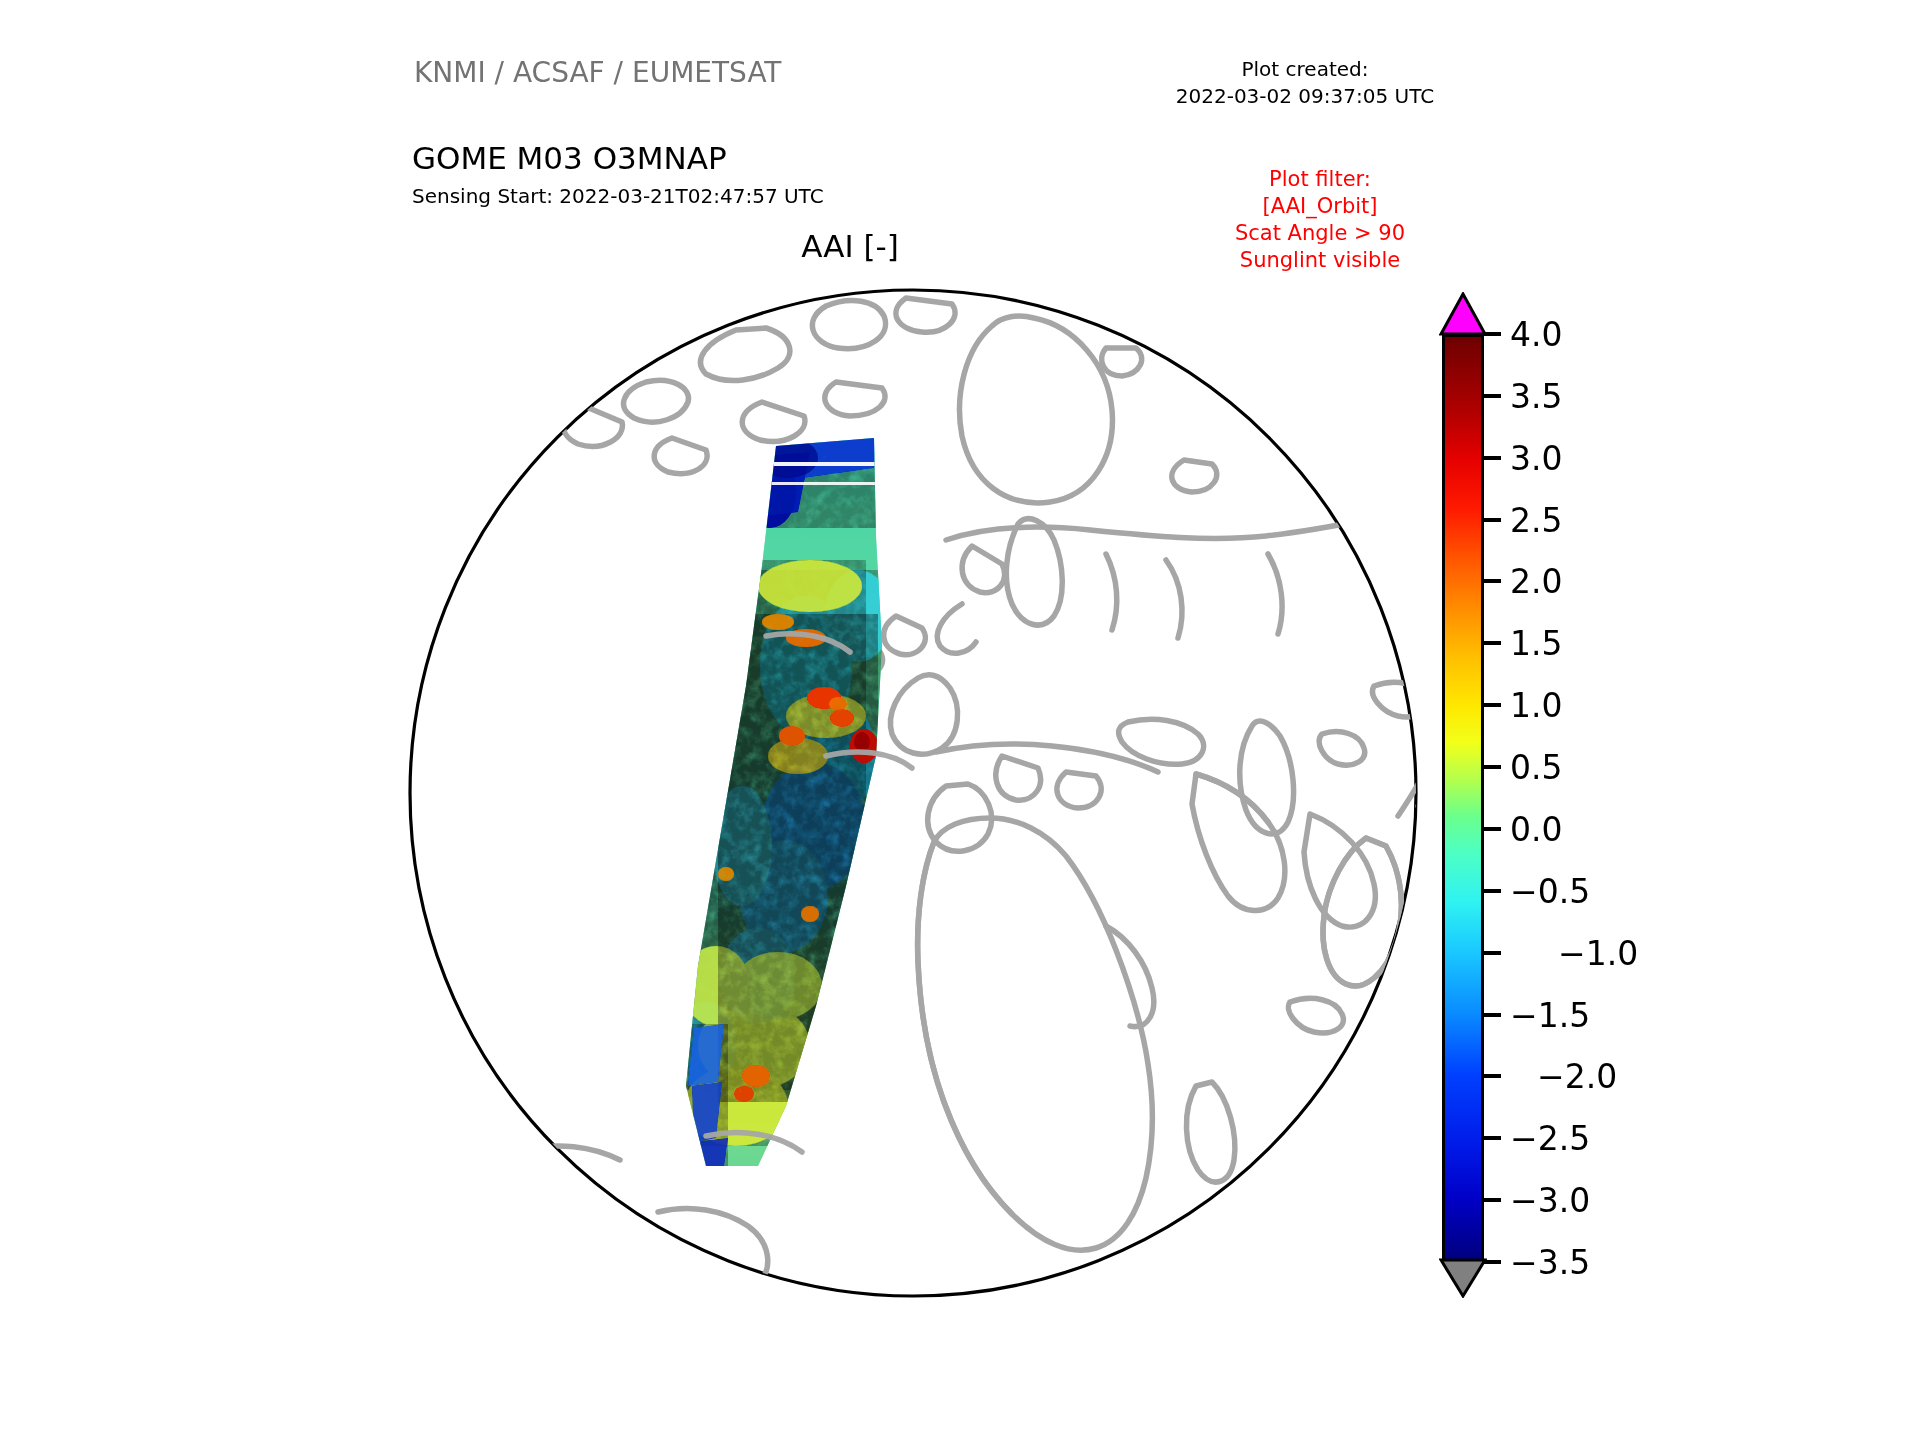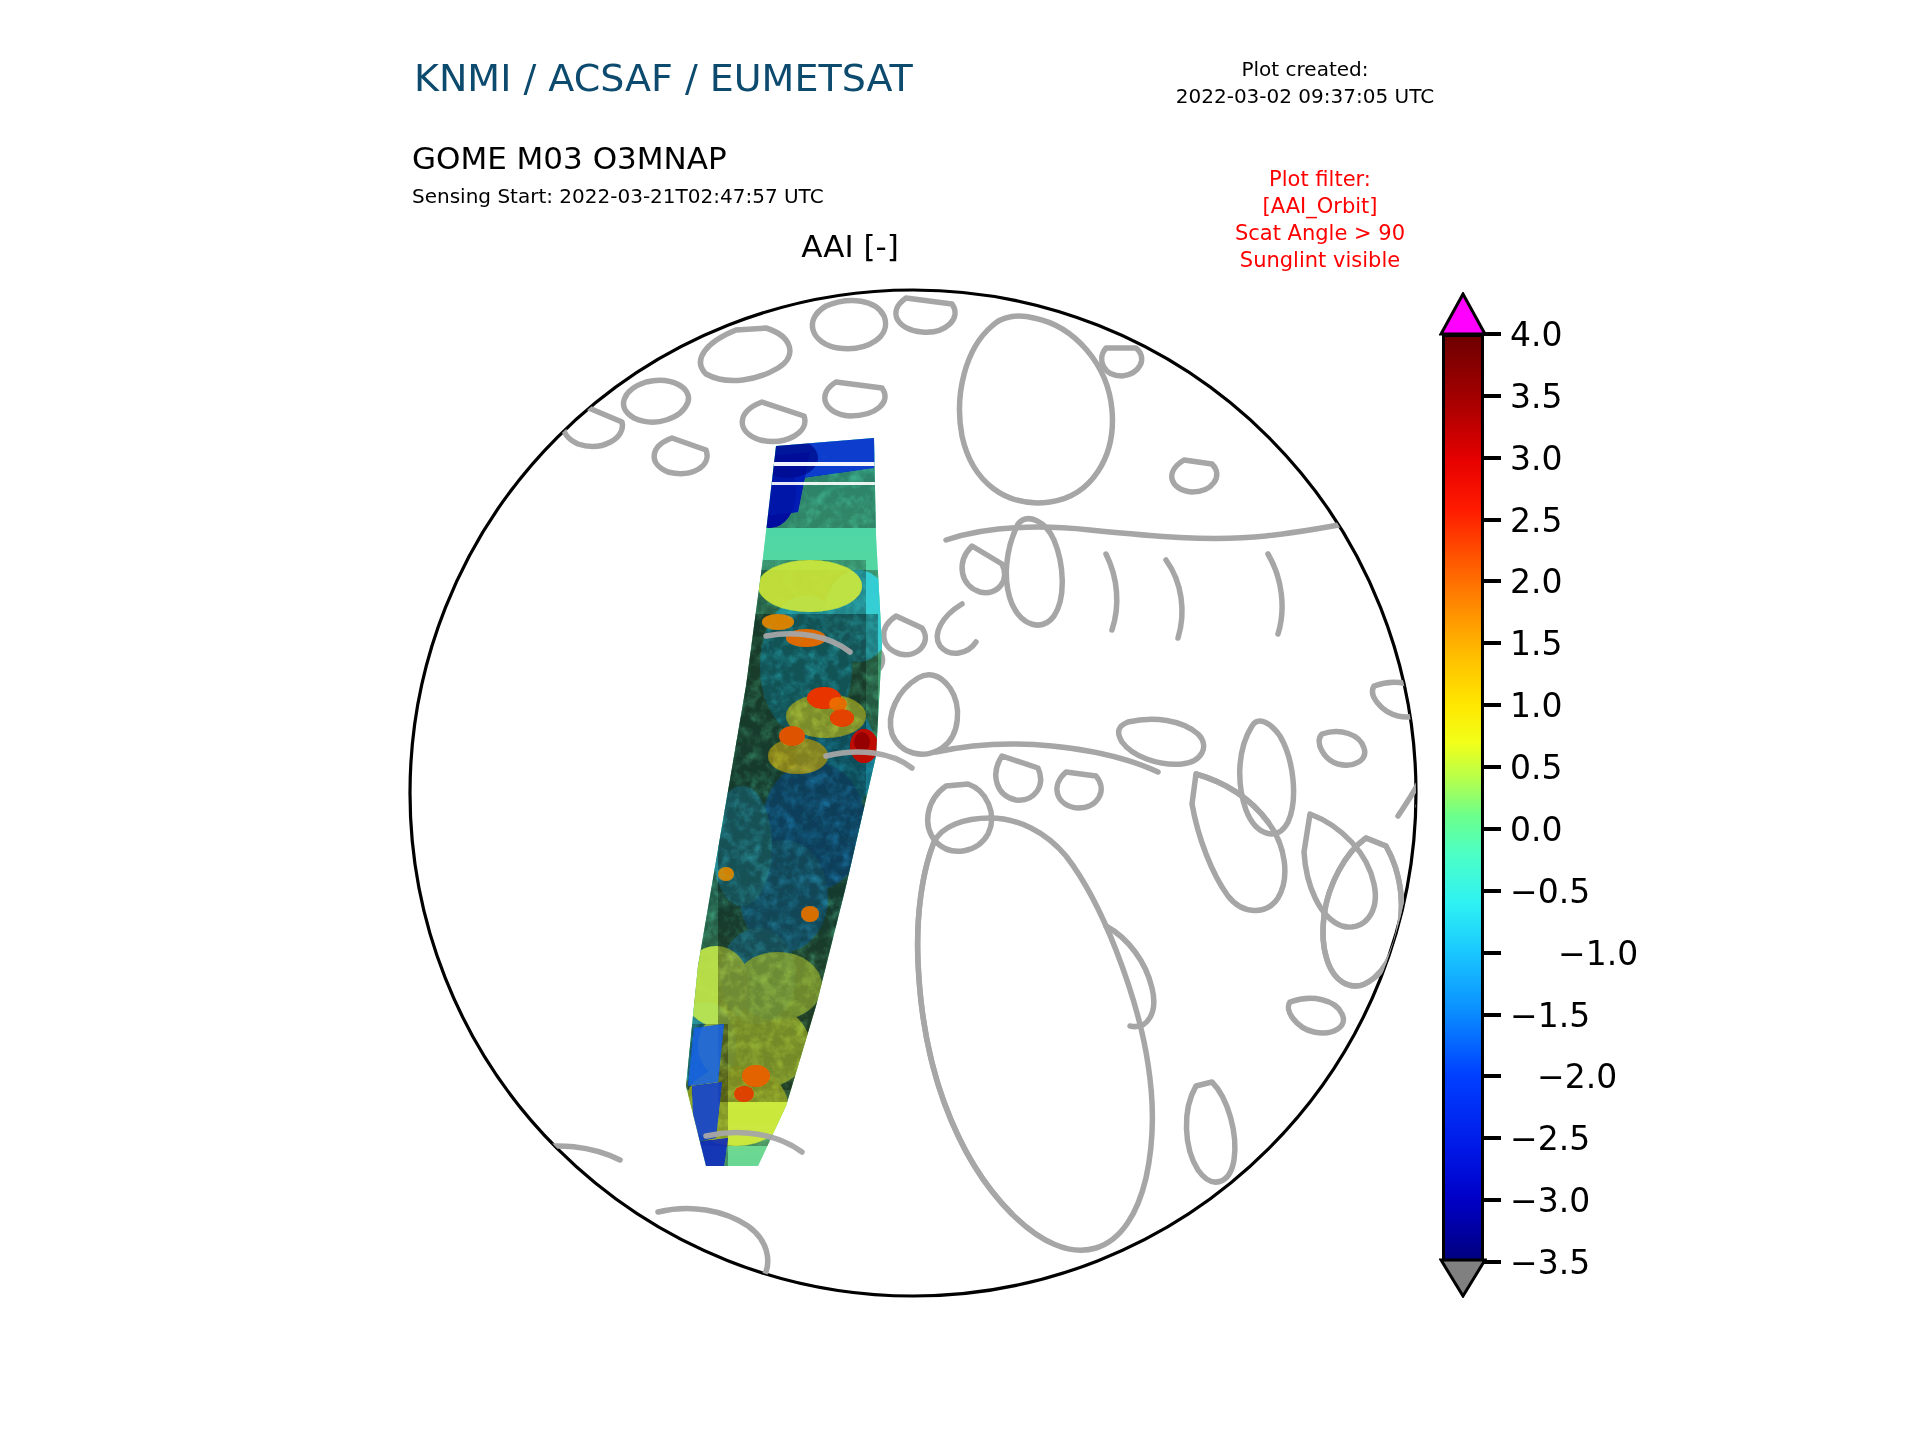--- a/index.html
+++ b/index.html
@@ -2,21 +2,21 @@
 <html><head>
 <meta charset="utf-8">
 <style>
   html,body{margin:0;padding:0;background:#ffffff;}
   body{width:1920px;height:1440px;position:relative;overflow:hidden;
        font-family:"DejaVu Sans","Liberation Sans",sans-serif;color:#000;}
 
   #stage{position:absolute;left:0;top:0;width:1920px;height:1440px;}
 
   
-  .hdr-org{position:absolute;left:414px;top:56px;font-size:38px;color:#0c4a6e;
+  .hdr-org{position:absolute;left:414px;top:56px;font-size:28px;color:#737373;
            letter-spacing:0px;white-space:nowrap;}
   .hdr-created-label{position:absolute;left:1160px;top:57px;width:290px;
            text-align:center;font-size:20px;white-space:nowrap;}
   .hdr-created-value{position:absolute;left:1160px;top:84px;width:290px;
            text-align:center;font-size:20px;white-space:nowrap;}
 
   .prod-line1{position:absolute;left:412px;top:140px;font-size:31px;white-space:nowrap;}
   .prod-line2{position:absolute;left:412px;top:184px;font-size:20px;white-space:nowrap;}
   .plot-title{position:absolute;left:640px;top:228px;width:420px;text-align:center;
            font-size:31px;white-space:nowrap;}

